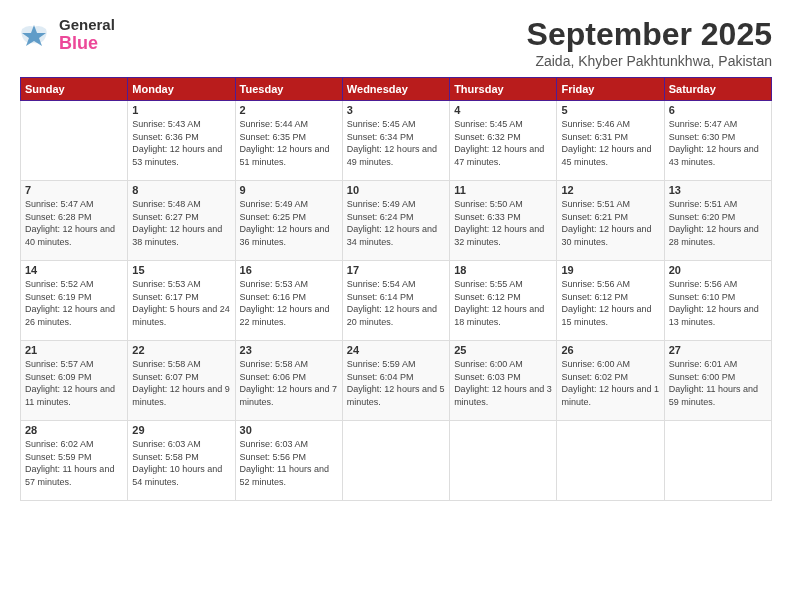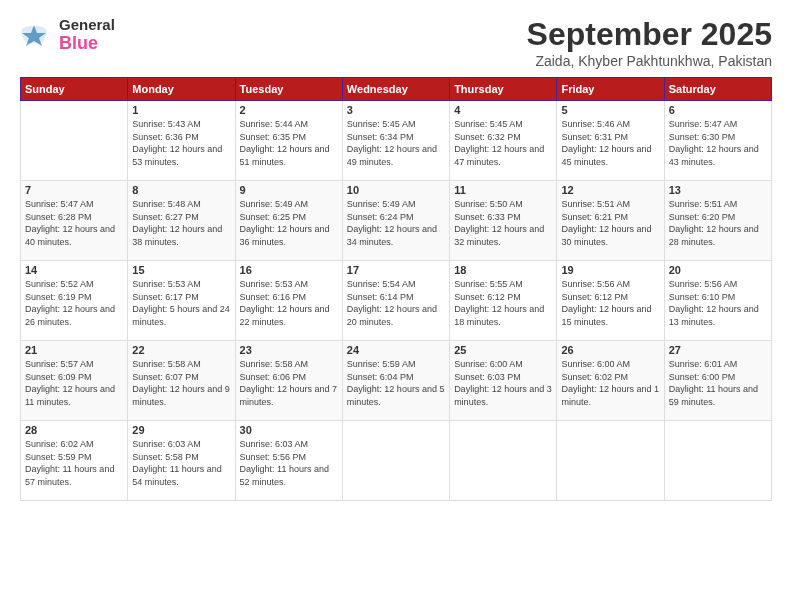--- a/index.html
+++ b/index.html
@@ -352,21 +352,21 @@
             <span>Sunrise: 6:02 AM</span><br>
             <span>Sunset: 5:59 PM</span><br>
             <span>Daylight: 11 hours and 57 minutes.</span>
           </div>
         </td>
           <td>
           <span class="day-number">29</span>
           <div class="day-info">
             <span>Sunrise: 6:03 AM</span><br>
             <span>Sunset: 5:58 PM</span><br>
-            <span>Daylight: 11 hours and 54 minutes.</span>
+            <span>Daylight: 10 hours and 54 minutes.</span>
           </div>
         </td>
           <td>
           <span class="day-number">30</span>
           <div class="day-info">
             <span>Sunrise: 6:03 AM</span><br>
             <span>Sunset: 5:56 PM</span><br>
             <span>Daylight: 11 hours and 52 minutes.</span>
           </div>
         </td>

